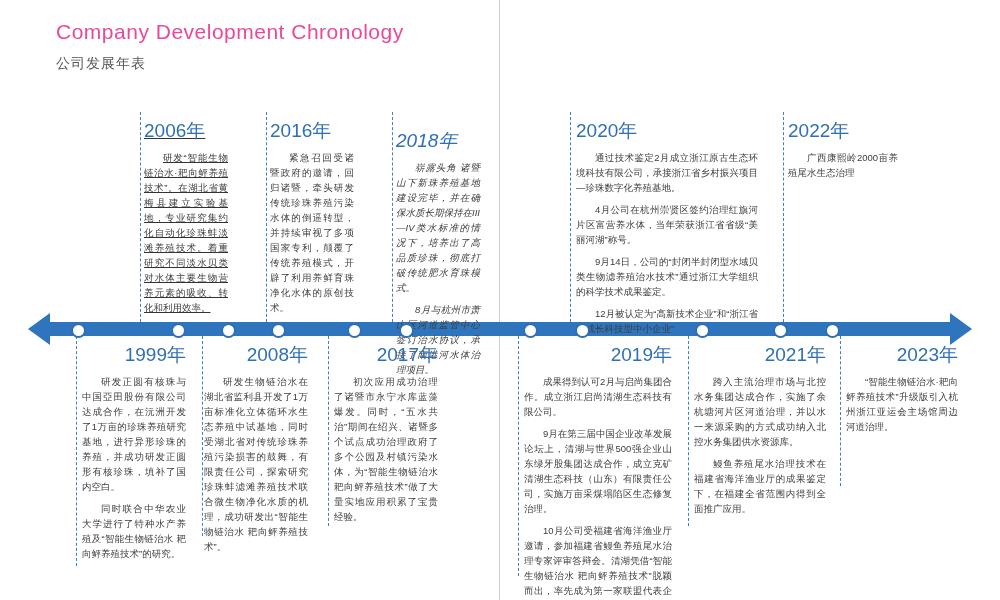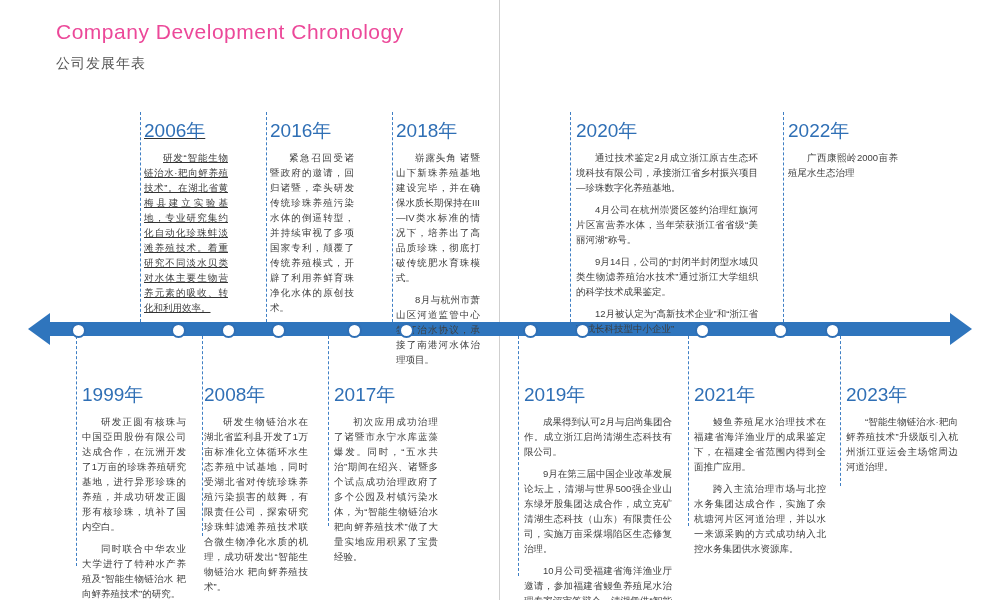--- a/index.html
+++ b/index.html
@@ -101,21 +101,21 @@
     text-align: justify;
     text-justify: inter-ideograph;
   }
   .event .body p {
     margin: 4px 0 7px 0;
     text-indent: 2em;
   }
   .event .body p:last-child { margin-bottom: 0; }
 
   .event.above .year { text-align: left; }
-  .event.below .year { text-align: left; margin-top: 40px; }
+  .event.below .year { text-align: right; }
 </style>
 </head>
 <body>
 
 <div class="page">
 
   <div class="page-divider"></div>
 
   <div class="title-block">
     <div class="title-en">Company Development Chronology</div>
@@ -158,21 +158,21 @@
     </div>
   </div>
 
   <div class="event above" style="left:270px; top:118px; width:84px;">
     <div class="year">2016年</div>
     <div class="body">
       <p>紧急召回受诸暨政府的邀请，回归诸暨，牵头研发传统珍珠养殖污染水体的倒逼转型，并持续审视了多项国家专利，颠覆了传统养殖模式，开辟了利用养鲜育珠净化水体的原创技术。</p>
     </div>
   </div>
 
-  <div class="event above" style="left:396px; top:118px; width:84px;">
+  <div class="event above" style="left:396px; top:128px; width:84px;font-style:italic;">
     <div class="year">2018年</div>
     <div class="body">
       <p>崭露头角 诸暨山下新珠养殖基地建设完毕，并在确保水质长期保持在III—IV类水标准的情况下，培养出了高品质珍珠，彻底打破传统肥水育珠模式。</p>
       <p>8月与杭州市萧山区河道监管中心签订治水协议，承接了南港河水体治理项目。</p>
     </div>
   </div>
 
   <div class="event above" style="left:576px; top:118px; width:182px;">
     <div class="year">2020年</div>
     <div class="body">
@@ -217,22 +217,22 @@
     <div class="body">
       <p>成果得到认可2月与启尚集团合作。成立浙江启尚清湖生态科技有限公司。</p>
       <p>9月在第三届中国企业改革发展论坛上，清湖与世界500强企业山东绿牙股集团达成合作，成立克矿清湖生态科技（山东）有限责任公司，实施万亩采煤塌陷区生态修复治理。</p>
       <p>10月公司受福建省海洋渔业厅邀请，参加福建省鳗鱼养殖尾水治理专家评审答辩会。清湖凭借“智能生物链治水 耙向鲆养殖技术”脱颖而出，率先成为第一家联盟代表企业，介入福建省鳗鱼养殖尾水治理。</p>
     </div>
   </div>
 
   <div class="event below" style="left:694px; top:342px; width:132px;">
     <div class="year">2021年</div>
     <div class="body">
+      <p>跨入主流治理市场与北控水务集团达成合作，实施了余杭塘河片区河道治理，并以水一来源采购的方式成功纳入北控水务集团供水资源库。</p>
       <p>鳗鱼养殖尾水治理技术在福建省海洋渔业厅的成果鉴定下，在福建全省范围内得到全面推广应用。</p>
-      <p>跨入主流治理市场与北控水务集团达成合作，实施了余杭塘河片区河道治理，并以水一来源采购的方式成功纳入北控水务集团供水资源库。</p>
     </div>
   </div>
 
   <div class="event below" style="left:846px; top:342px; width:112px;">
     <div class="year">2023年</div>
     <div class="body">
       <p>“智能生物链治水·耙向鲆养殖技术”升级版引入杭州浙江亚运会主场馆周边河道治理。</p>
     </div>
   </div>
 

